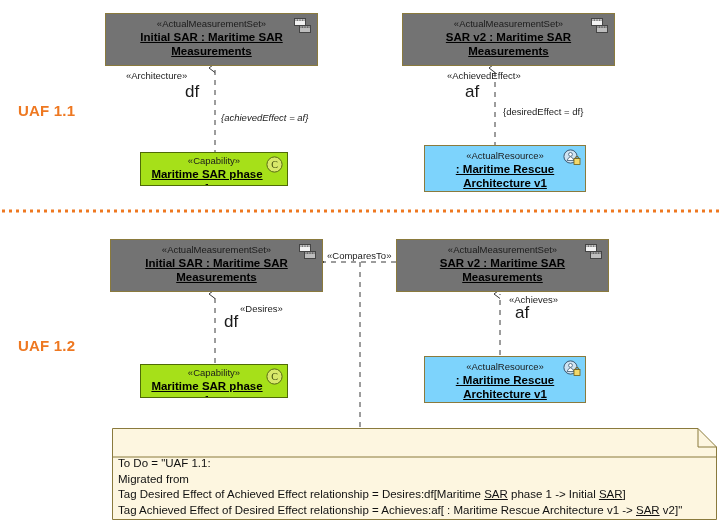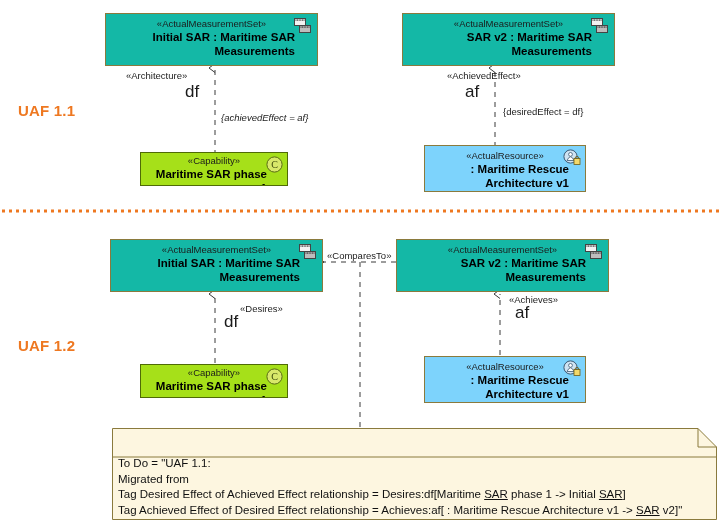--- a/index.html
+++ b/index.html
@@ -50,25 +50,25 @@
     color: #1b1b1b;
     line-height: 12px;
     margin-top: 4px;
     white-space: nowrap;
   }
   .node .nname {
     font-size: 11.5px;
     font-weight: bold;
     color: #000000;
     line-height: 14px;
+    text-decoration: underline;
     padding: 0 22px;
-    text-align: right;
   }
   .node.measurement {
-    background: #14b8a6;
+    background: #737373;
     border-color: #8a7a3d;
   }
   .node.capability {
     background: #a6e019;
     border-color: #4f6b06;
   }
   .node.resource {
     background: #7dd3fc;
     border-color: #8a7a3d;
   }

